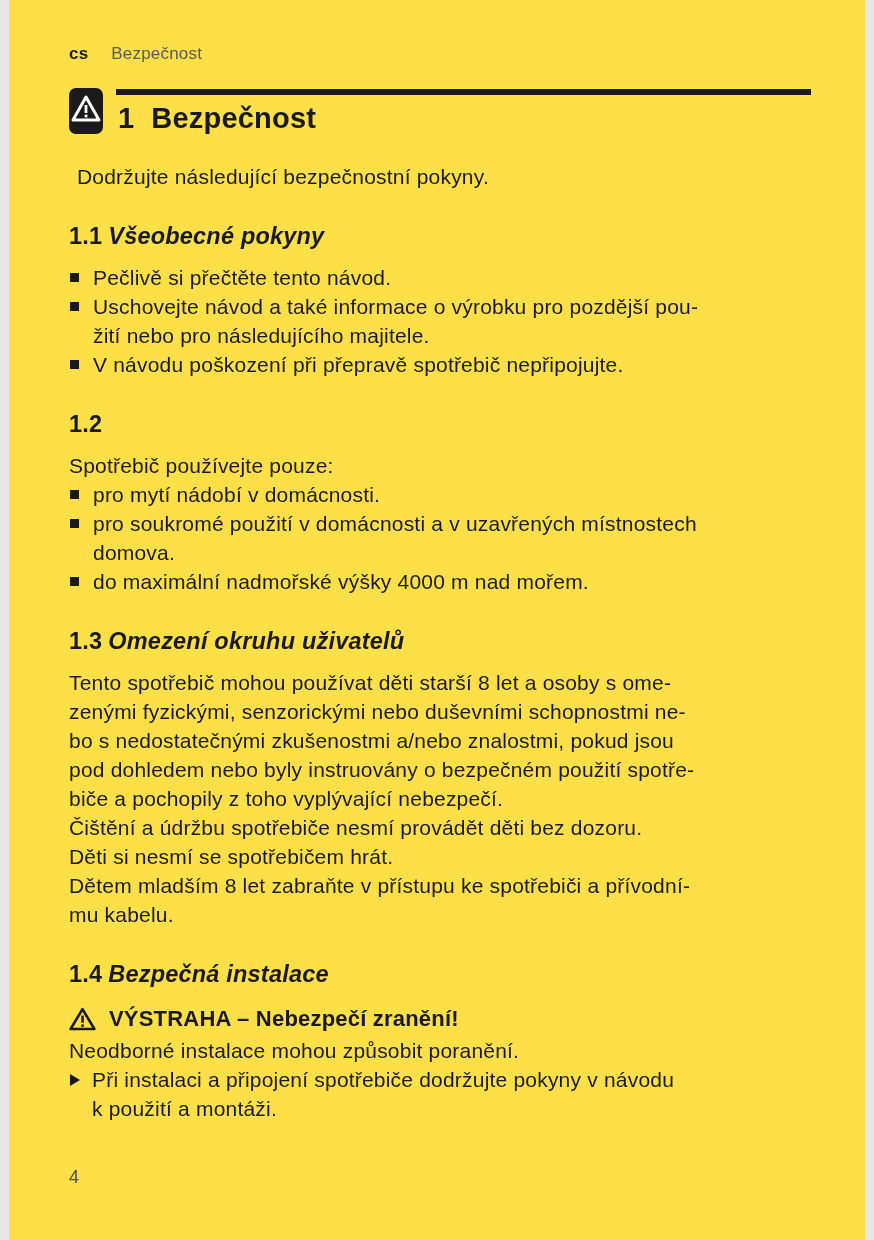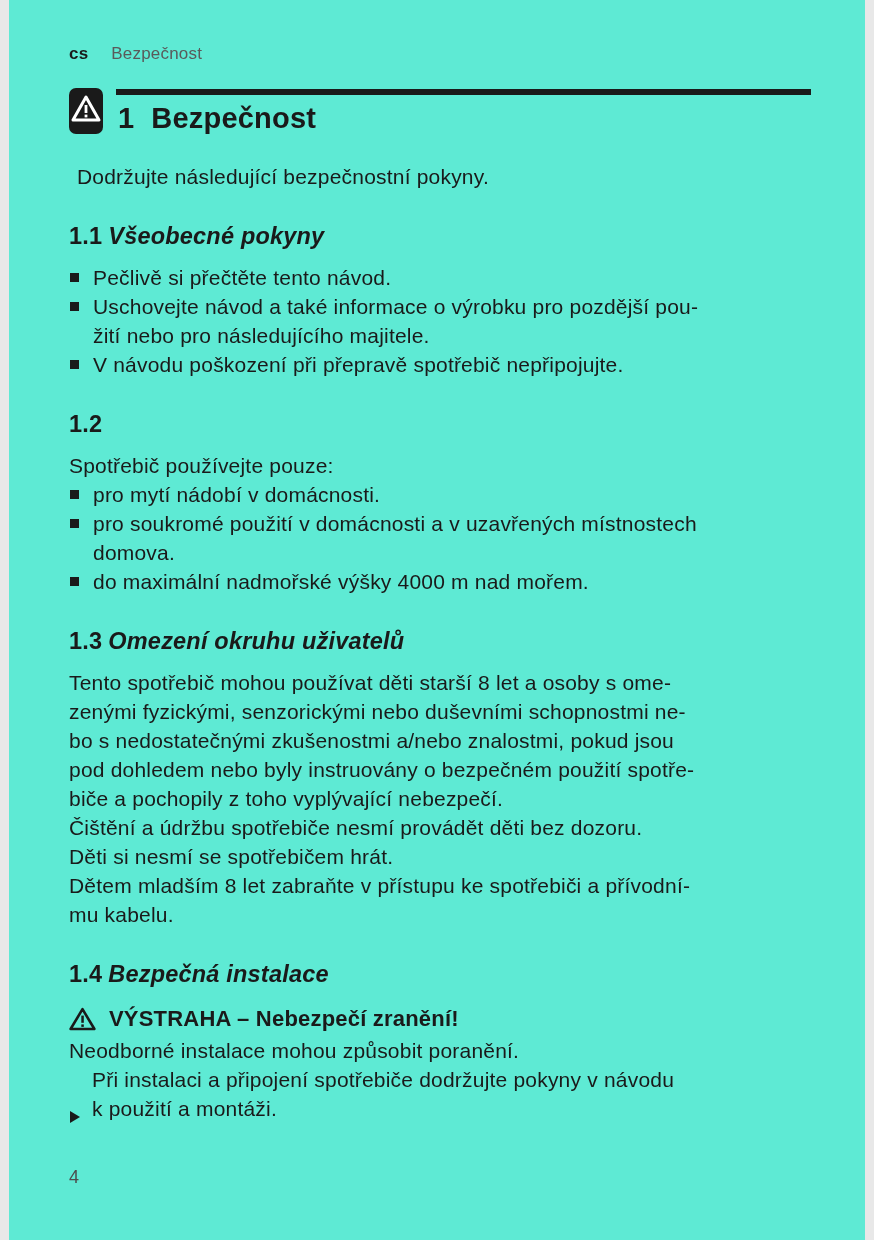--- a/index.html
+++ b/index.html
@@ -1,20 +1,20 @@
 <!DOCTYPE html>
 <html lang="cs"><head>
 <meta charset="utf-8">
 <style>
   html,body{margin:0;padding:0;background:#e8e8e8;}
   .page{
     position:relative;
     width:856px;height:1240px;
     margin:0 auto;
-    background:#5eead4;
+    background:#fde047;
     box-sizing:border-box;
     padding:44px 54px 0 60px;
     font-family:"Liberation Sans","DejaVu Sans",sans-serif;
     color:#1a1a1a;
     letter-spacing:0.2px;
   }
 
   
   .running-header{display:flex;align-items:baseline;font-size:17px;line-height:20px;}
   .running-header .lang{font-weight:bold;color:#1a1a1a;}
@@ -40,21 +40,21 @@
 
   ul.sq{list-style:none;margin:0;padding:0;}
   ul.sq li{display:flex;align-items:flex-start;}
   .blt{flex:none;width:9px;height:9px;background:#1a1a1a;margin:10px 14px 0 1px;}
   li .txt{white-space:pre-line;flex:1;}
 
   
   .warn-head{display:flex;align-items:center;margin-top:16px;margin-bottom:3px;}
   .warn-tri{flex:none;width:27px;height:24px;display:block;}
   .warn-label{font-weight:bold;font-size:22px;margin-left:13px;letter-spacing:0.2px;}
-  .action{display:flex;align-items:flex-end;}
+  .action{display:flex;align-items:flex-start;}
   .arrow{flex:none;width:0;height:0;border-left:10px solid #1a1a1a;border-top:6px solid transparent;border-bottom:6px solid transparent;margin:9px 12px 0 1px;}
 
   
   .page-number{position:absolute;left:60px;bottom:52px;font-size:18px;color:#4d4d4d;}
 </style>
 </head>
 <body>
 
 <div class="page">
 

